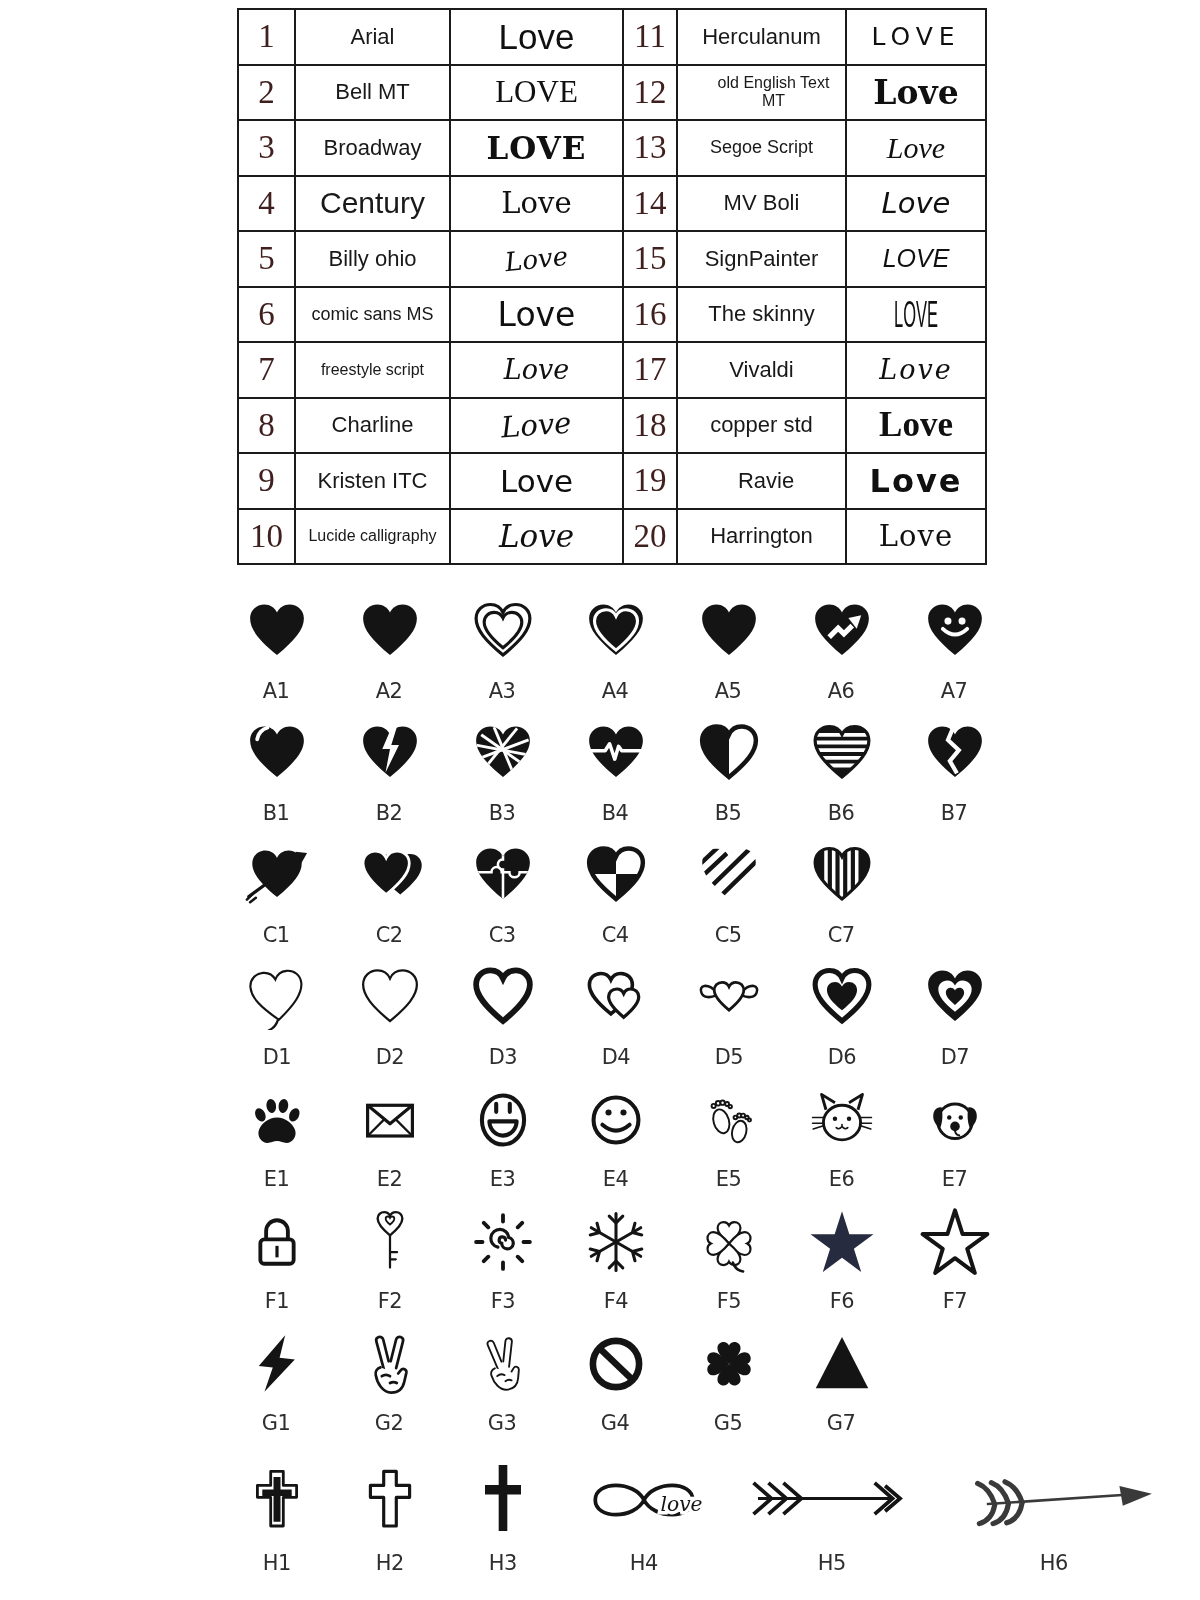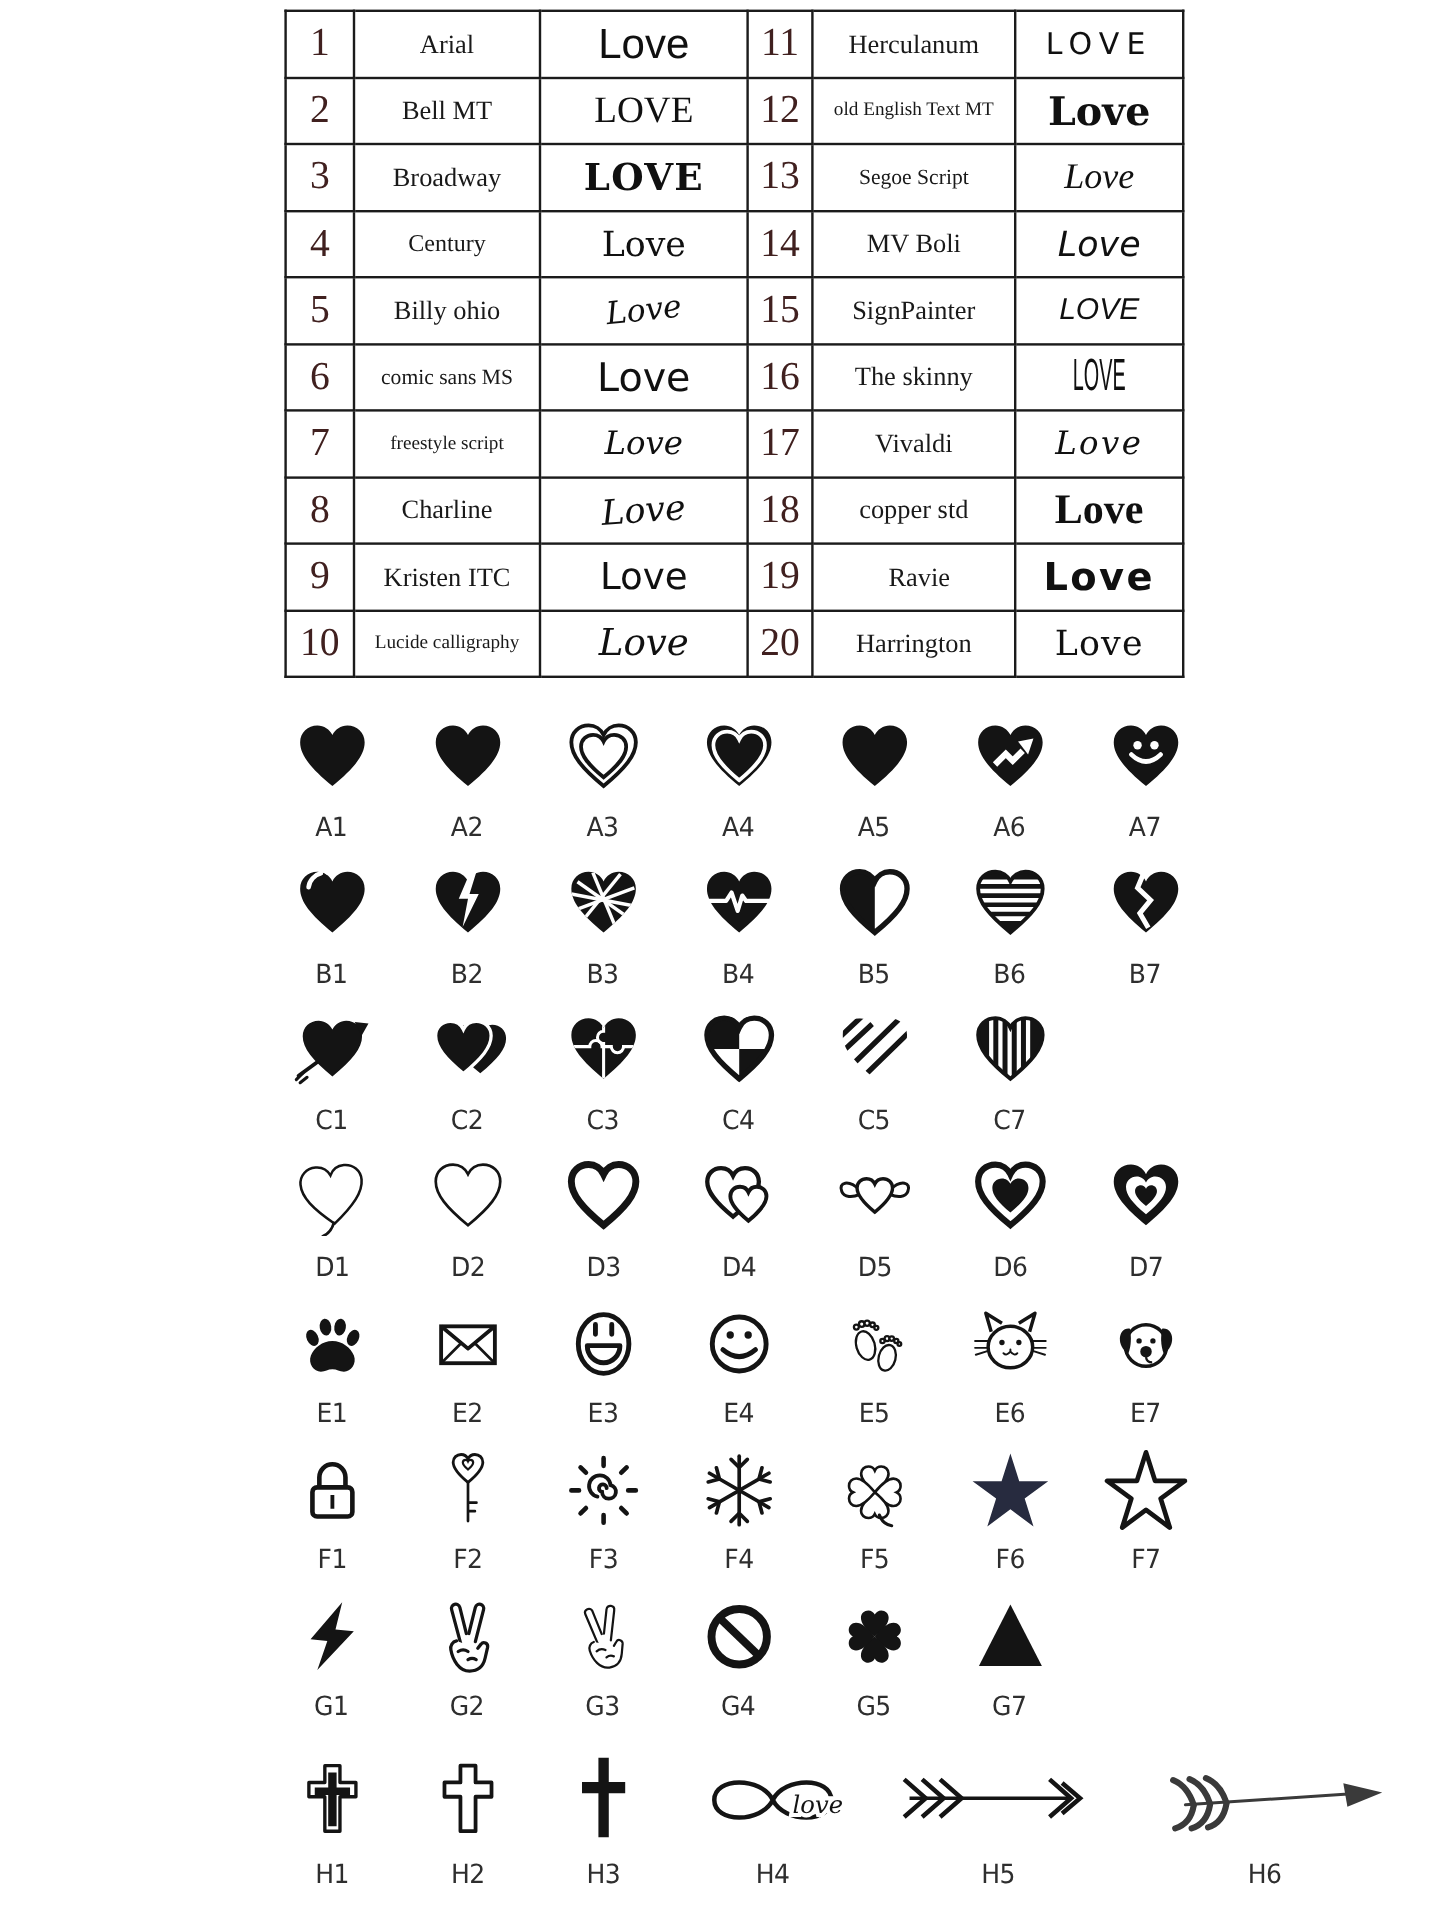--- a/index.html
+++ b/index.html
@@ -5,21 +5,21 @@
   html,body{margin:0;padding:0;}
   body{width:1200px;height:1600px;background:#ffffff;position:relative;overflow:hidden;
        font-family:"DejaVu Sans",sans-serif;color:#111;}
 
   
   #font-table-wrap{position:absolute;left:237px;top:8px;}
   table{border-collapse:collapse;table-layout:fixed;}
   td{border:2px solid #1b1b1b;background:#fff;text-align:center;vertical-align:middle;
      height:53.5px;overflow:hidden;padding:0 2px;}
   td.num{font-family:"Liberation Serif",serif;font-size:33px;color:#40201f;}
-  td.name{font-family:Liberation Serif, serif;color:#191919;font-size:22px;}
+  td.name{font-family:Liberation Sans, sans-serif;color:#191919;font-size:22px;}
   td.sample{color:#101010;}
   td.sample .txt{display:inline-block;white-space:nowrap;}
 
   .s1{font-family:"Liberation Sans",sans-serif;font-size:35px;}
   .s2{font-family:"Liberation Serif",serif;font-size:31px;}
   .s3{font-family:"DejaVu Serif",serif;font-weight:bold;font-size:31px;letter-spacing:1px;}
   .s4{font-family:"DejaVu Serif",serif;font-size:29px;}
   .s5{font-family:"DejaVu Serif",serif;font-style:italic;font-size:26px;transform:rotate(-6deg);}
   .s6{font-family:"DejaVu Sans",sans-serif;font-size:33px;}
   .s7{font-family:"DejaVu Serif",serif;font-style:italic;font-size:27px;}
@@ -86,34 +86,34 @@
           <td class="sample"><span class="txt s1">Love</span></td>
           <td class="num">11</td>
           <td class="name" style="font-size: 22px;">Herculanum</td>
           <td class="sample"><span class="txt s11">LOVE</span></td>
         </tr>
         <tr>
           <td class="num">2</td>
           <td class="name" style="font-size: 22px;">Bell MT</td>
           <td class="sample"><span class="txt s2">LOVE</span></td>
           <td class="num">12</td>
-          <td class="name" style="font-size: 16px;">old English Text MT</td>
+          <td class="name" style="font-size: 16px; padding-left: 26px;">old English Text MT</td>
           <td class="sample"><span class="txt s12">Love</span></td>
         </tr>
         <tr>
           <td class="num">3</td>
           <td class="name" style="font-size: 22px;">Broadway</td>
           <td class="sample"><span class="txt s3">LOVE</span></td>
           <td class="num">13</td>
           <td class="name" style="font-size: 18px;">Segoe Script</td>
           <td class="sample"><span class="txt s13">Love</span></td>
         </tr>
         <tr>
           <td class="num">4</td>
-          <td class="name" style="font-size: 20px;">Century</td>
+          <td class="name" style="font-size: 30px;">Century</td>
           <td class="sample"><span class="txt s4">Love</span></td>
           <td class="num">14</td>
           <td class="name" style="font-size: 22px;">MV Boli</td>
           <td class="sample"><span class="txt s14">Love</span></td>
         </tr>
         <tr>
           <td class="num">5</td>
           <td class="name" style="font-size: 22px;">Billy ohio</td>
           <td class="sample"><span class="txt s5">Love</span></td>
           <td class="num">15</td>

